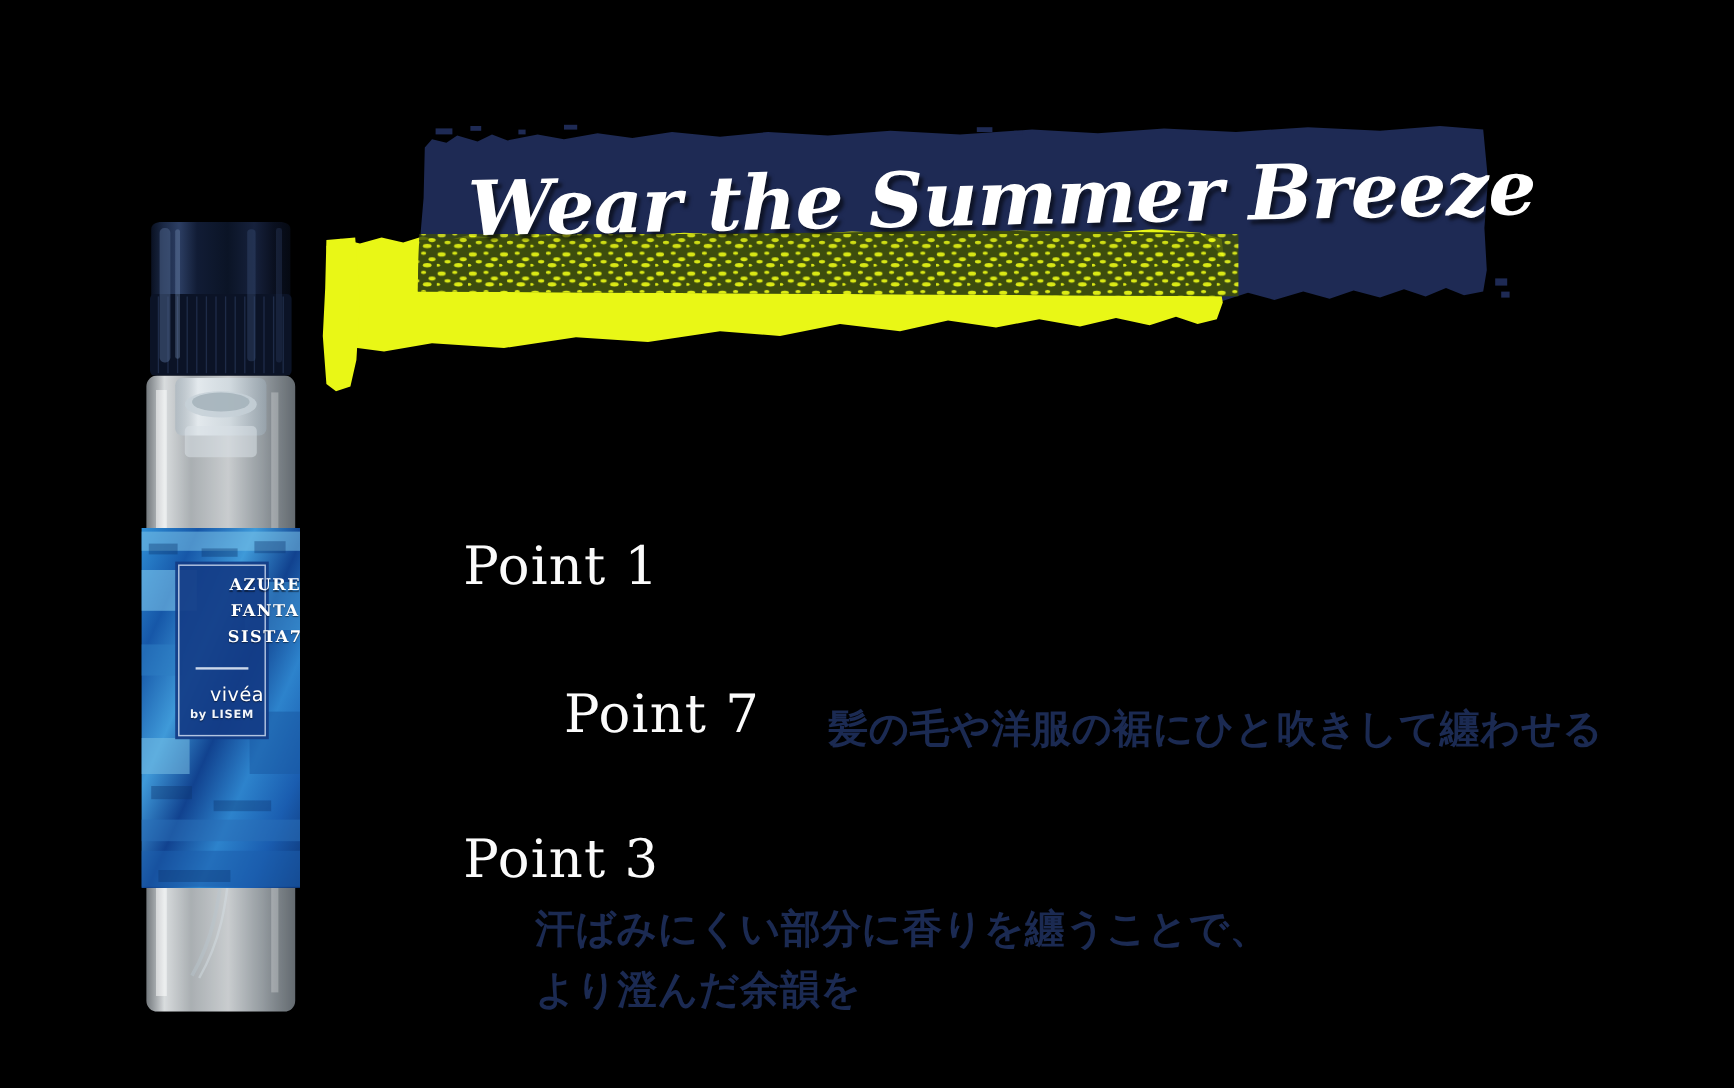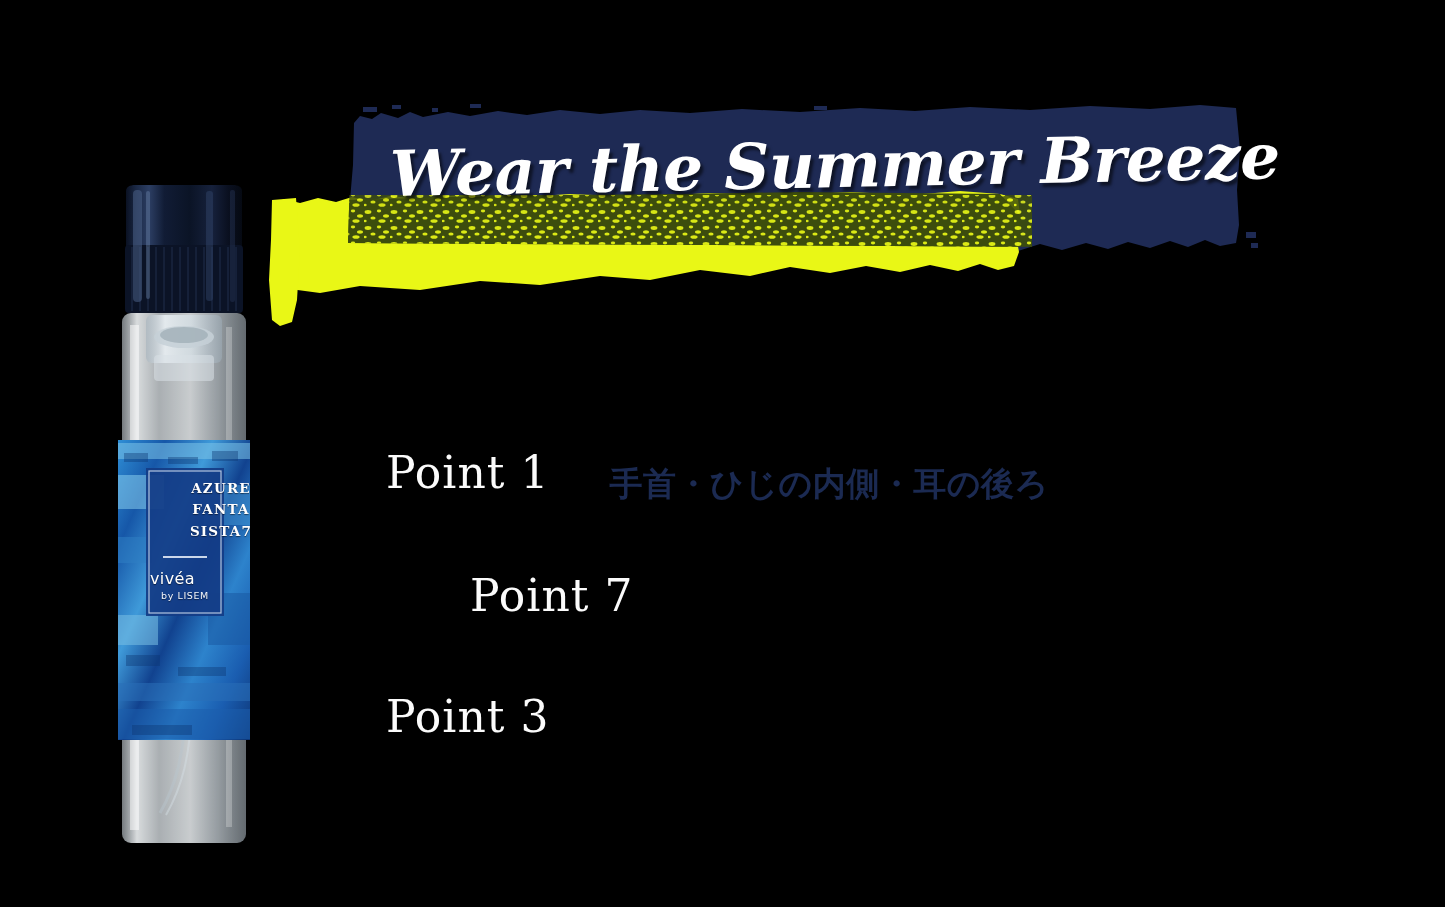--- a/index.html
+++ b/index.html
@@ -125,38 +125,38 @@
     width: 44px;
     height: 1.5px;
     background: #dfe8f5;
     opacity: 0.9;
   }
   #label-vivea {
     position: absolute;
     left: 42px;
     top: 384px;
     width: 70px;
-    text-align: left;
+    text-align: right;
     color: #ffffff;
     font-family: "DejaVu Sans", "Liberation Sans", sans-serif;
     font-size: 16px;
     font-weight: 400;
     letter-spacing: 0.4px;
     text-shadow: 0 1px 1px rgba(0,0,0,0.5);
   }
   #label-bylisem {
     position: absolute;
     left: 42px;
     top: 405px;
     width: 70px;
     text-align: center;
     color: #f2f6fc;
     font-family: "DejaVu Sans", "Liberation Sans", sans-serif;
     font-size: 9.5px;
-    font-weight: 400;
+    font-weight: 700;
     letter-spacing: 0.6px;
     text-shadow: 0 1px 1px rgba(0,0,0,0.5);
   }
 </style>
 </head>
 <body>
 
 <div id="stage">
 
   <div id="banner-group">
@@ -244,29 +244,31 @@
       </g>
     </svg>
 
     <div id="headline">Wear the Summer Breeze</div>
   </div>
 
   <div id="points">
 
     <div class="point-row" id="point-row-1">
       <span class="point-label">Point 1</span>
-      <span class="point-body">手首・ひじの内側・耳の後ろ</span>
     </div>
 
     <div class="point-row" id="point-row-2">
       <span class="point-label">Point 7</span>
+      <span class="point-body">髪の毛や洋服の裾にひと吹きして纏わせる</span>
     </div>
 
     <div class="point-row" id="point-row-3">
       <span class="point-label">Point 3</span>
+      <span class="point-body">汗ばみにくい部分に香りを纏うことで、
+より澄んだ余韻を</span>
     </div>
   </div>
 
   <div id="bottle">
     <svg class="bottle-svg" width="152" height="665" viewBox="0 0 152 665">
       <defs>
         <linearGradient id="capGrad" x1="0" y1="0" x2="1" y2="0">
           <stop offset="0%" stop-color="#0a1122"></stop>
           <stop offset="9%" stop-color="#1b2946"></stop>
           <stop offset="20%" stop-color="#2c3e63"></stop>

